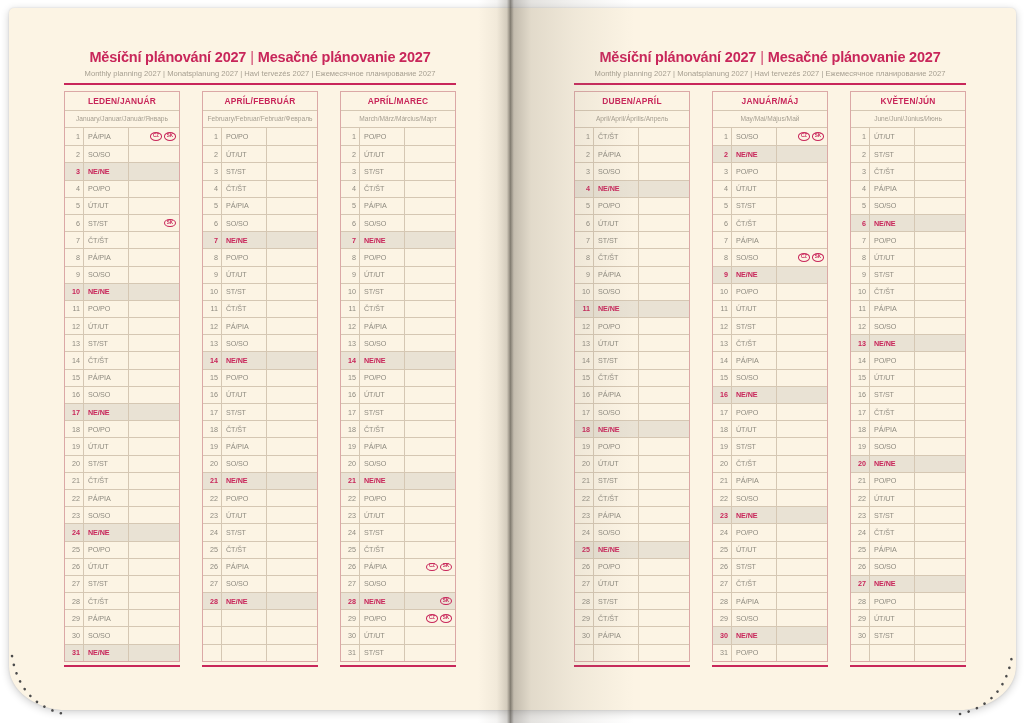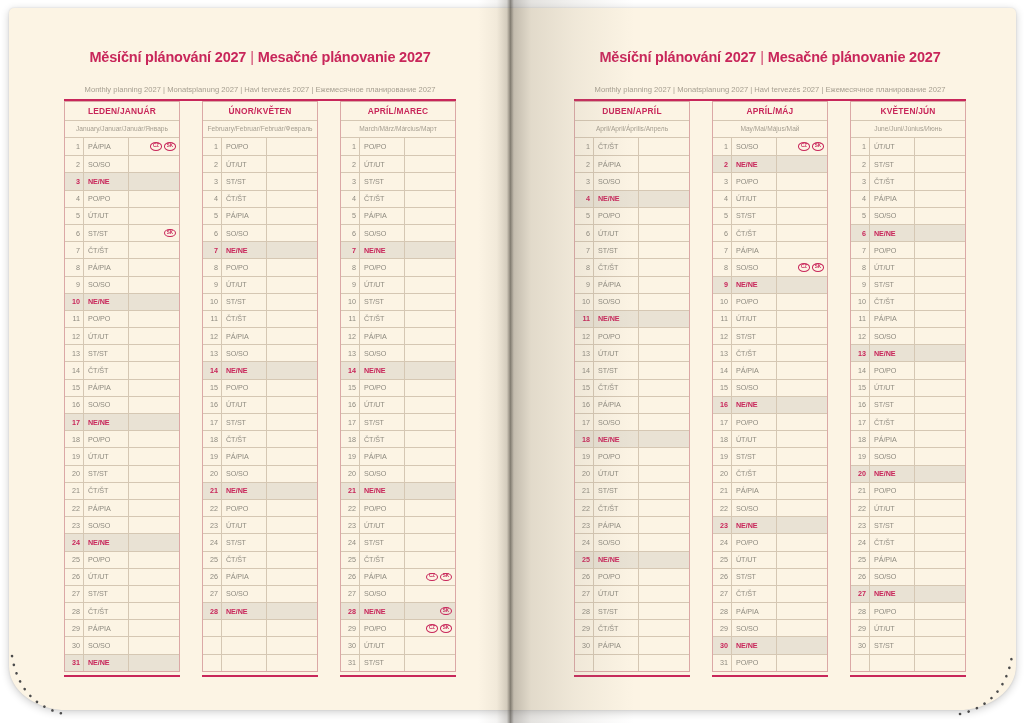--- a/index.html
+++ b/index.html
@@ -14,23 +14,23 @@
     border-radius:5px 5px 58px 58px / 5px 5px 44px 44px;
     box-shadow:0 2px 9px rgba(0,0,0,.20), 0 0 2px rgba(0,0,0,.12);
     display:flex;
   }
   .page{position:relative;height:100%;box-sizing:border-box}
   .page-left{width:501px;padding:0 54px 0 55px}
   .page-right{width:506px;padding:0 50px 0 64px}
   .header{text-align:center;margin-top:41px}
   .title{font-size:14.5px;font-weight:bold;color:#c8265a;letter-spacing:-0.2px;white-space:nowrap}
   .tsep{font-weight:normal;margin:0 4px;opacity:.85}
-  .subtitle{font-size:7.6px;color:#a59e90;margin-top:20px;white-space:nowrap;letter-spacing:0}
+  .subtitle{font-size:7.6px;color:#a59e90;margin-top:4px;white-space:nowrap;letter-spacing:0}
   .rule{height:2px;background:#c8265a;margin-top:5px}
-  .months{display:flex;gap:22px;}
+  .months{display:flex;gap:22px;margin-top:6px}
   .month-col{width:124px;box-sizing:border-box}
   .month{border:1px solid #dba8a6;background:transparent;box-sizing:border-box}
   .m-head{height:18px;line-height:18px;text-align:center;color:#c8265a;font-weight:bold;
           font-size:8.4px;letter-spacing:.2px;border-bottom:1px solid #d5c7b3;white-space:nowrap}
   .m-langs{height:16px;line-height:16px;text-align:center;color:#a59e90;font-size:6.6px;
            border-bottom:1px solid #d5c7b3;white-space:nowrap;overflow:hidden}
   .row{display:flex;height:17.2px;box-sizing:border-box;align-items:stretch;border-top:1px solid #d5c7b3}
   .row:first-child{border-top:none}
   .cell{display:flex;align-items:center;box-sizing:border-box;font-size:7.2px;color:#8f8b80}
   .num{width:19px;justify-content:flex-end;padding-right:3px;border-right:1px solid #d5c7b3}
@@ -230,21 +230,21 @@
                 <span class="cell num">31</span>
                 <span class="cell abbr">NE/NE</span>
                 <span class="cell note"></span>
               </div>
             </div>
           </div>
           <div class="m-underline"></div>
         </div>
         <div class="month-col">
           <div class="month">
-            <div class="m-head">ÚNOR/KVĚTEN</div>
+            <div class="m-head">APRÍL/FEBRUÁR</div>
             <div class="m-langs">February/Februar/Február/Февраль</div>
             <div class="m-grid">
               <div class="row">
                 <span class="cell num">1</span>
                 <span class="cell abbr">PO/PO</span>
                 <span class="cell note"></span>
               </div>
               <div class="row">
                 <span class="cell num">2</span>
                 <span class="cell abbr">ÚT/UT</span>
@@ -739,21 +739,21 @@
                 <span class="cell num"></span>
                 <span class="cell abbr"></span>
                 <span class="cell note"></span>
               </div>
             </div>
           </div>
           <div class="m-underline"></div>
         </div>
         <div class="month-col">
           <div class="month">
-            <div class="m-head">APRÍL/MÁJ</div>
+            <div class="m-head">JANUÁR/MÁJ</div>
             <div class="m-langs">May/Mai/Május/Май</div>
             <div class="m-grid">
               <div class="row">
                 <span class="cell num">1</span>
                 <span class="cell abbr">SO/SO</span>
                 <span class="cell note">
                   <span class="flag">CZ</span>
                   <span class="flag">SK</span>
                 </span>
               </div>

